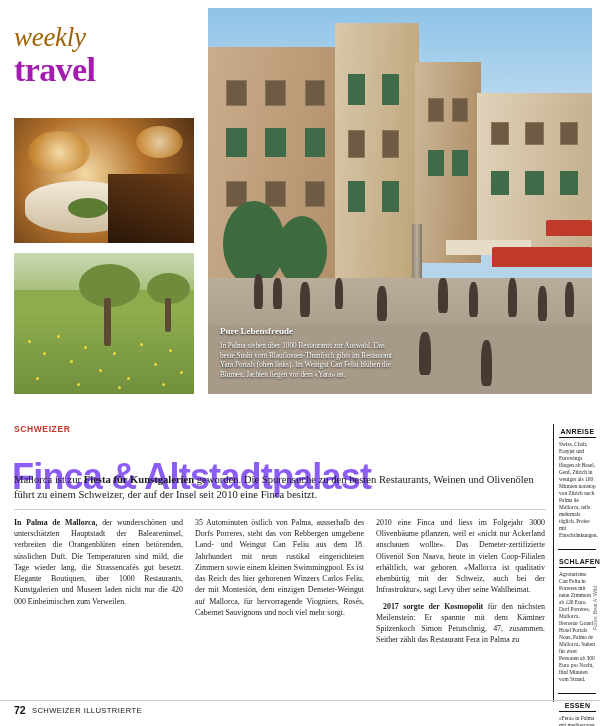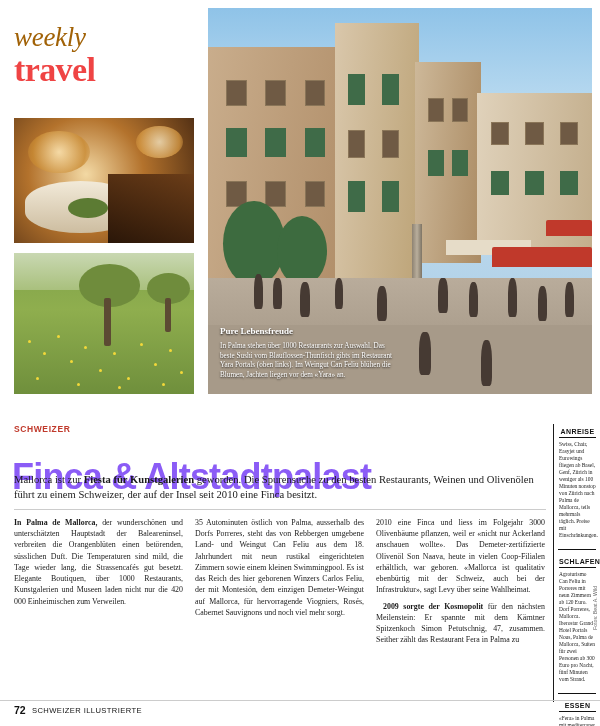--- a/index.html
+++ b/index.html
@@ -25,21 +25,21 @@
     font-style: italic;
     font-size: 27px;
     color: #a16207;
     line-height: 1.0;
     letter-spacing: -0.3px;
   }
   .masthead .travel {
     font-family: "Liberation Serif", serif;
     font-weight: bold;
     font-size: 34px;
-    color: #ef4444;
+    color: #a21caf;
     line-height: 1.05;
     letter-spacing: -0.6px;
     margin-top: 1px;
   }
 
   
   .photo { position: absolute; overflow: hidden; }
 
   
   .hero {
@@ -358,21 +358,21 @@
 
 <div class="cols">
   <div class="col">
     <p><b>In Palma de Mallorca,</b><span> der wunderschönen und unterschätzten Hauptstadt der Baleareninsel, verbreiten die Orangenblüten einen betörenden, süsslichen Duft. Die Temperaturen sind mild, die Tage wieder lang, die Strassencafés gut besetzt. Elegante Boutiquen, über 1000 Restaurants, Kunstgalerien und Museen laden nicht nur die 420 000 Einheimischen zum Verweilen.</span></p>
   </div>
   <div class="col">
     <p><span>35 Autominuten östlich von Palma, ausserhalb des Dorfs Porreres, steht das von Rebbergen umgebene Land- und Weingut Can Feliu aus dem 18. Jahrhundert mit neun rustikal eingerichteten Zimmern sowie einem kleinen Swimmingpool. Es ist das Reich des hier geborenen Winzers Carlos Feliu, der mit Montesión, dem einzigen Demeter-Weingut auf Mallorca, für hervorragende Viogniers, Rosés, Cabernet Sauvignons und noch viel mehr sorgt.</span></p>
   </div>
   <div class="col">
     <p><span>2010 eine Finca und liess im Folgejahr 3000 Olivenbäume pflanzen, weil er «nicht nur Ackerland anschauen wollte». Das Demeter-zertifizierte Olivenöl Son Naava, heute in vielen Coop-Filialen erhältlich, war geboren. «Mallorca ist qualitativ ebenbürtig mit der Schweiz, auch bei der Infrastruktur», sagt Levy über seine Wahlheimat.</span></p>
-    <p class="indent"><b>2009 sorgte der Kosmopolit</b><span> für den nächsten Meilenstein: Er spannte mit dem Kärntner Spitzenkoch Simon Petutschnig, 47, zusammen. Seither zählt das Restaurant Fera in Palma zu</span></p>
+    <p class="indent"><b>2017 sorgte der Kosmopolit</b><span> für den nächsten Meilenstein: Er spannte mit dem Kärntner Spitzenkoch Simon Petutschnig, 47, zusammen. Seither zählt das Restaurant Fera in Palma zu</span></p>
   </div>
 </div>
 
 <div class="sidebar">
   <div class="sb-block">
     <div class="sb-head">ANREISE</div>
     <div class="sb-text">Swiss, Chair, Easyjet und Eurowings fliegen ab Basel, Genf, Zürich in weniger als 100 Minuten nonstop von Zürich nach Palma de Mallorca, teils mehrmals täglich. Preise mit Einschränkungen.</div>
   </div>
   <div class="sb-sep"></div>
   <div class="sb-block">

